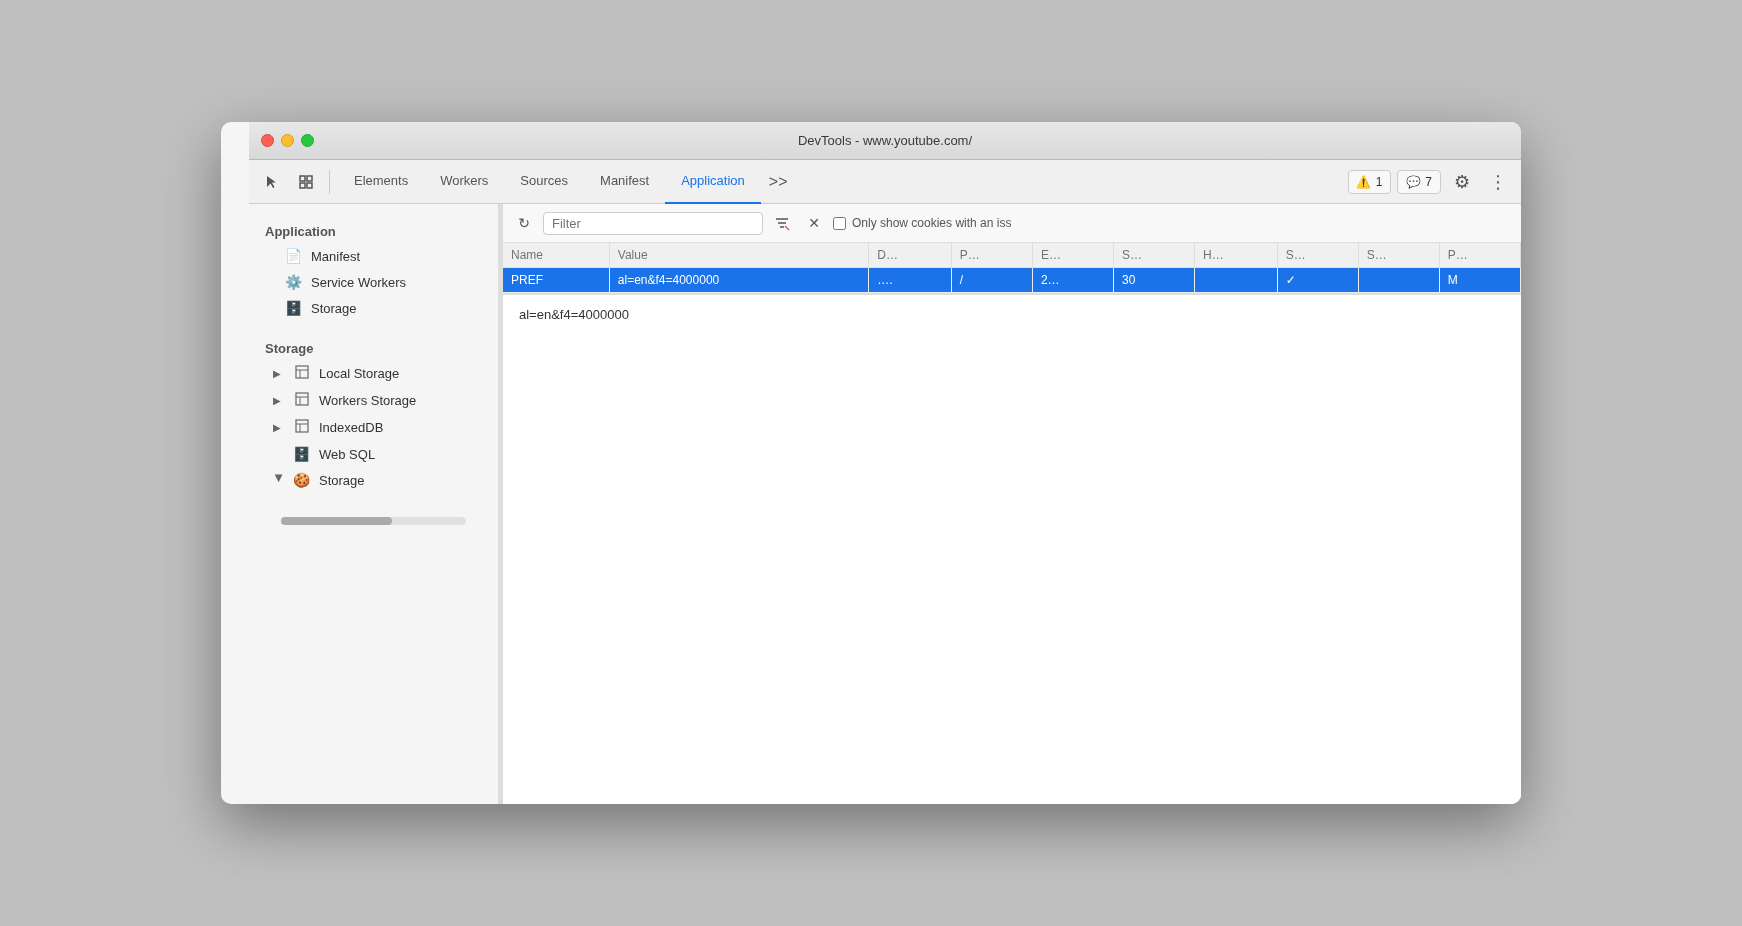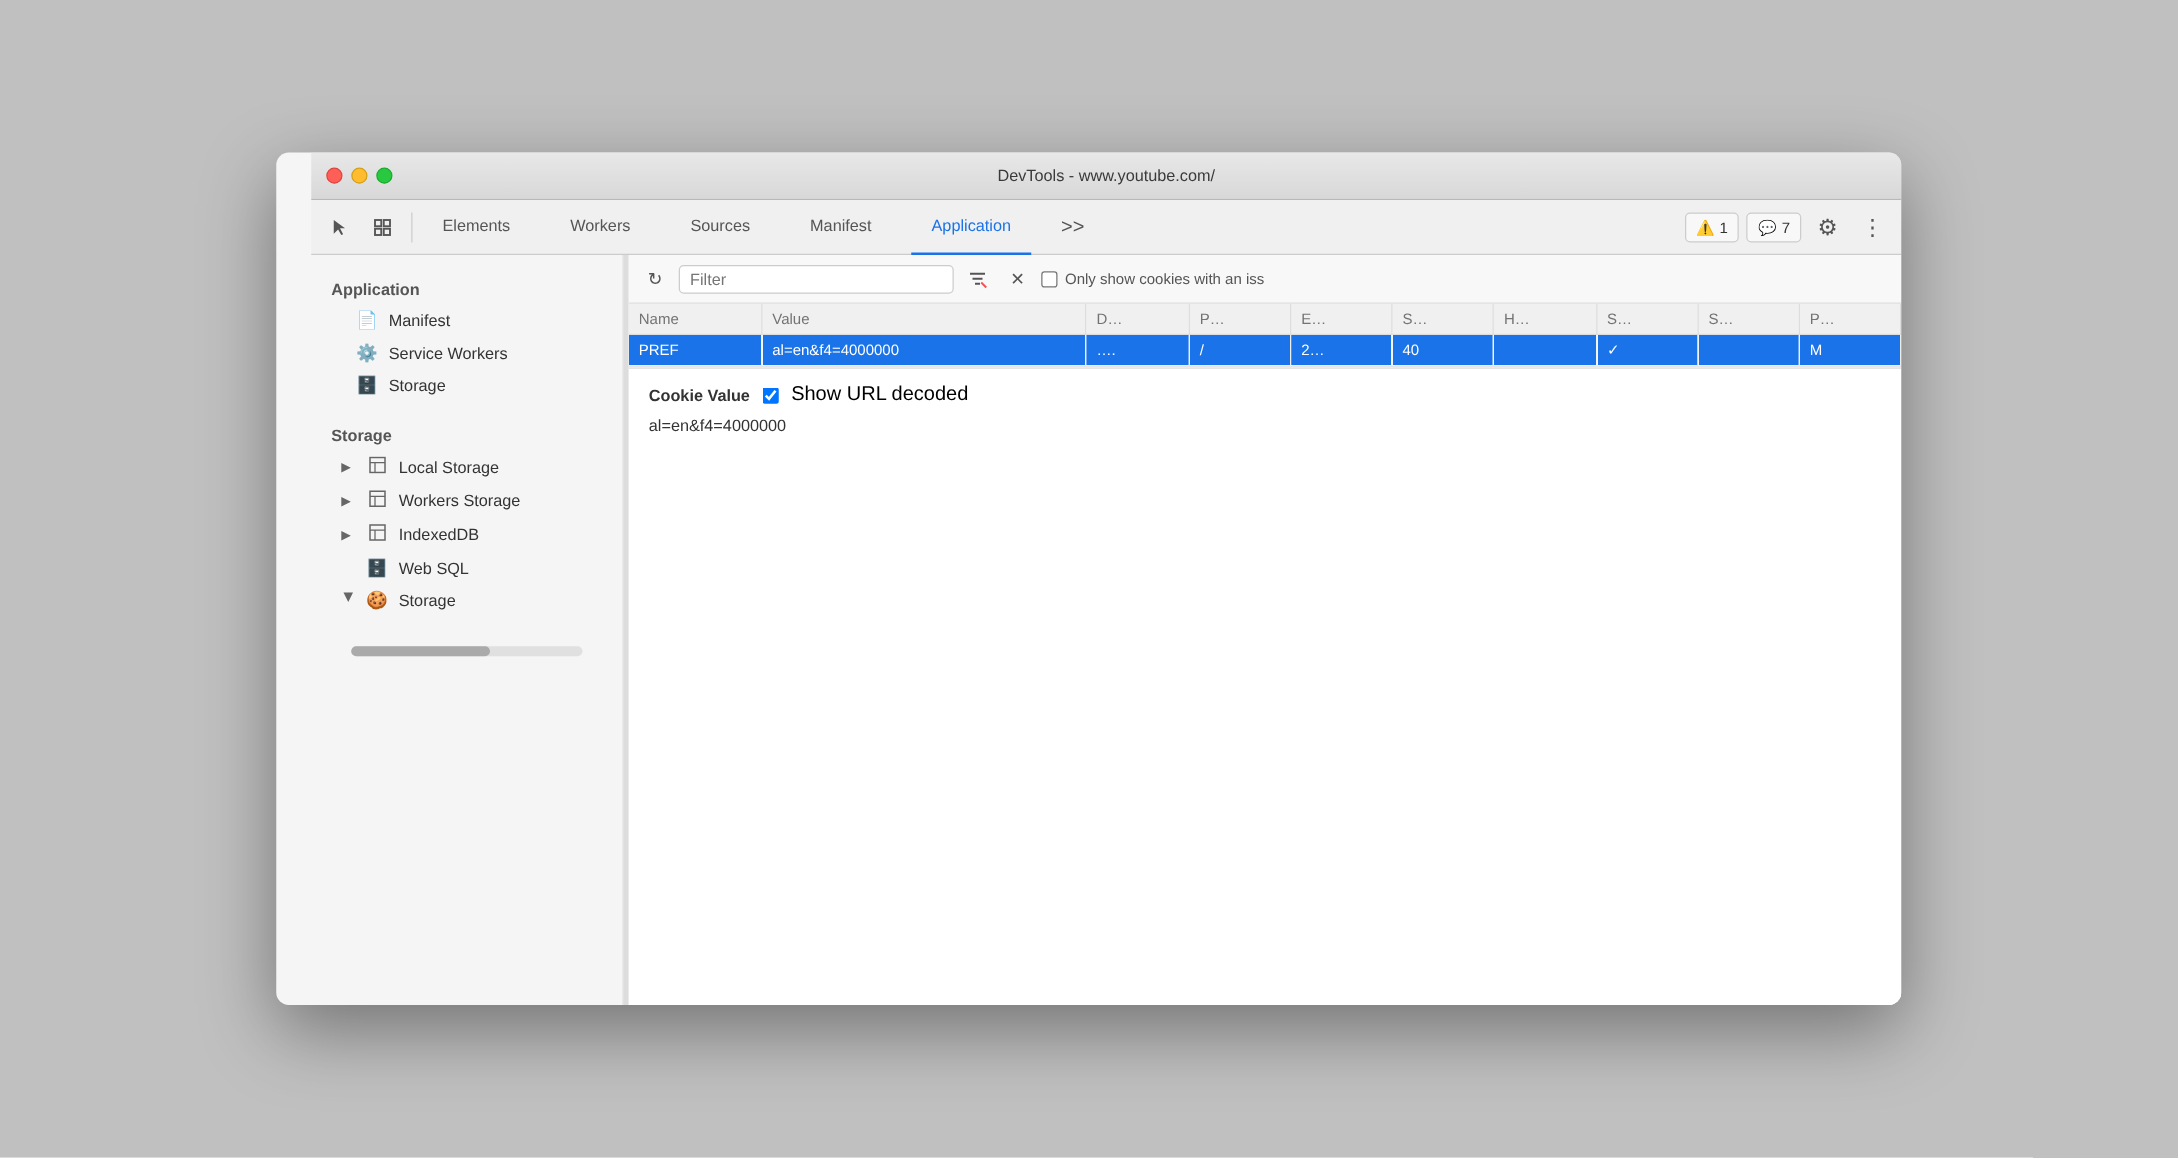--- a/index.html
+++ b/index.html
@@ -76,21 +76,21 @@
     .toolbar-divider {
       width: 1px;
       height: 24px;
       background: #ccc;
       margin: 0 4px;
     }
     .toolbar-tabs {
       display: flex;
       align-items: center;
       height: 100%;
-      gap: 16px;
+      gap: 0;
     }
     .toolbar-tab {
       padding: 0 16px;
       height: 44px;
       display: flex;
       align-items: center;
       font-size: 13px;
       color: #555;
       cursor: pointer;
       border-bottom: 2px solid transparent;
@@ -498,33 +498,28 @@
               <th>P…</th>
             </tr>
           </thead>
           <tbody>
             <tr class="selected">
               <td>PREF</td>
               <td>al=en&amp;f4=4000000</td>
               <td>….</td>
               <td>/</td>
               <td>2…</td>
-              <td>40</td>
+              <td>30</td>
               <td></td>
               <td>✓</td>
               <td></td>
               <td>M</td>
             </tr>
           </tbody>
         </table>
       </div>
 
       <div class="cookie-value-area">
-        <div class="cookie-value-header">
-          <span class="cookie-value-label">Cookie Value</span>
-          <input type="checkbox" checked="" style="">
-          <span>Show URL decoded</span>
-        </div>
         <div class="cookie-value-text">al=en&amp;f4=4000000</div>
       </div>
     </div>
   </div>
 </div>
 
 </body></html>

